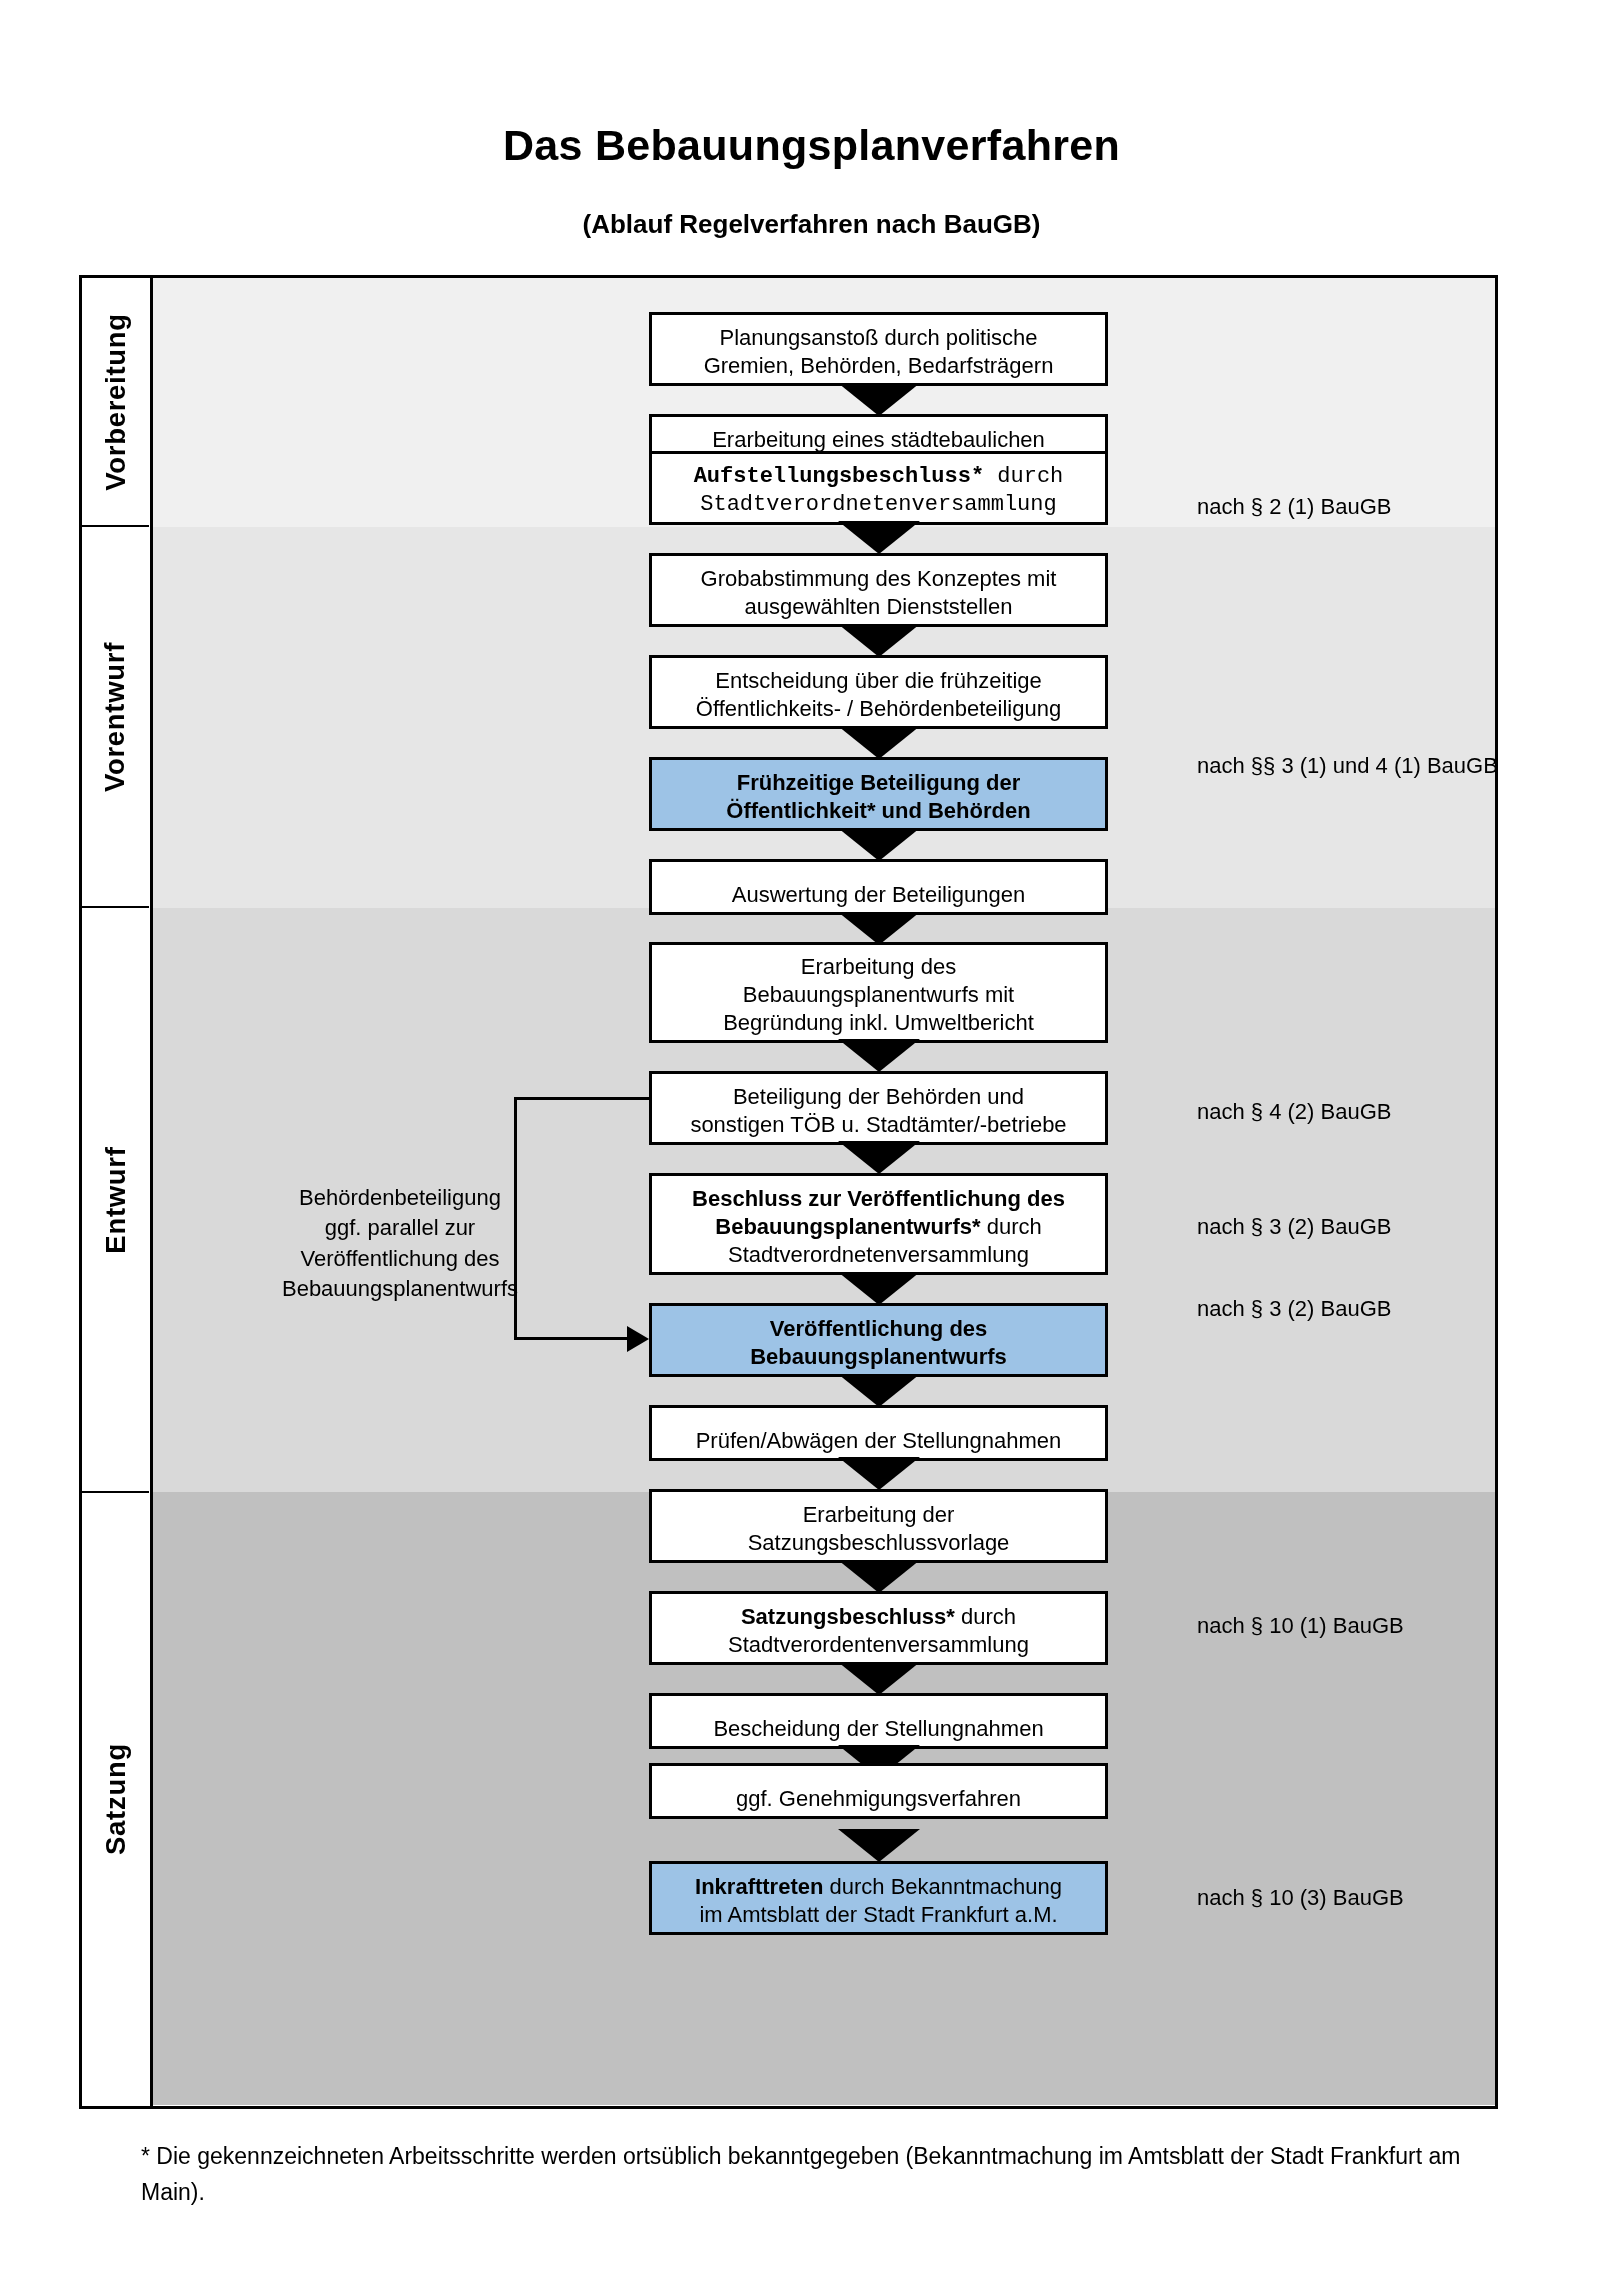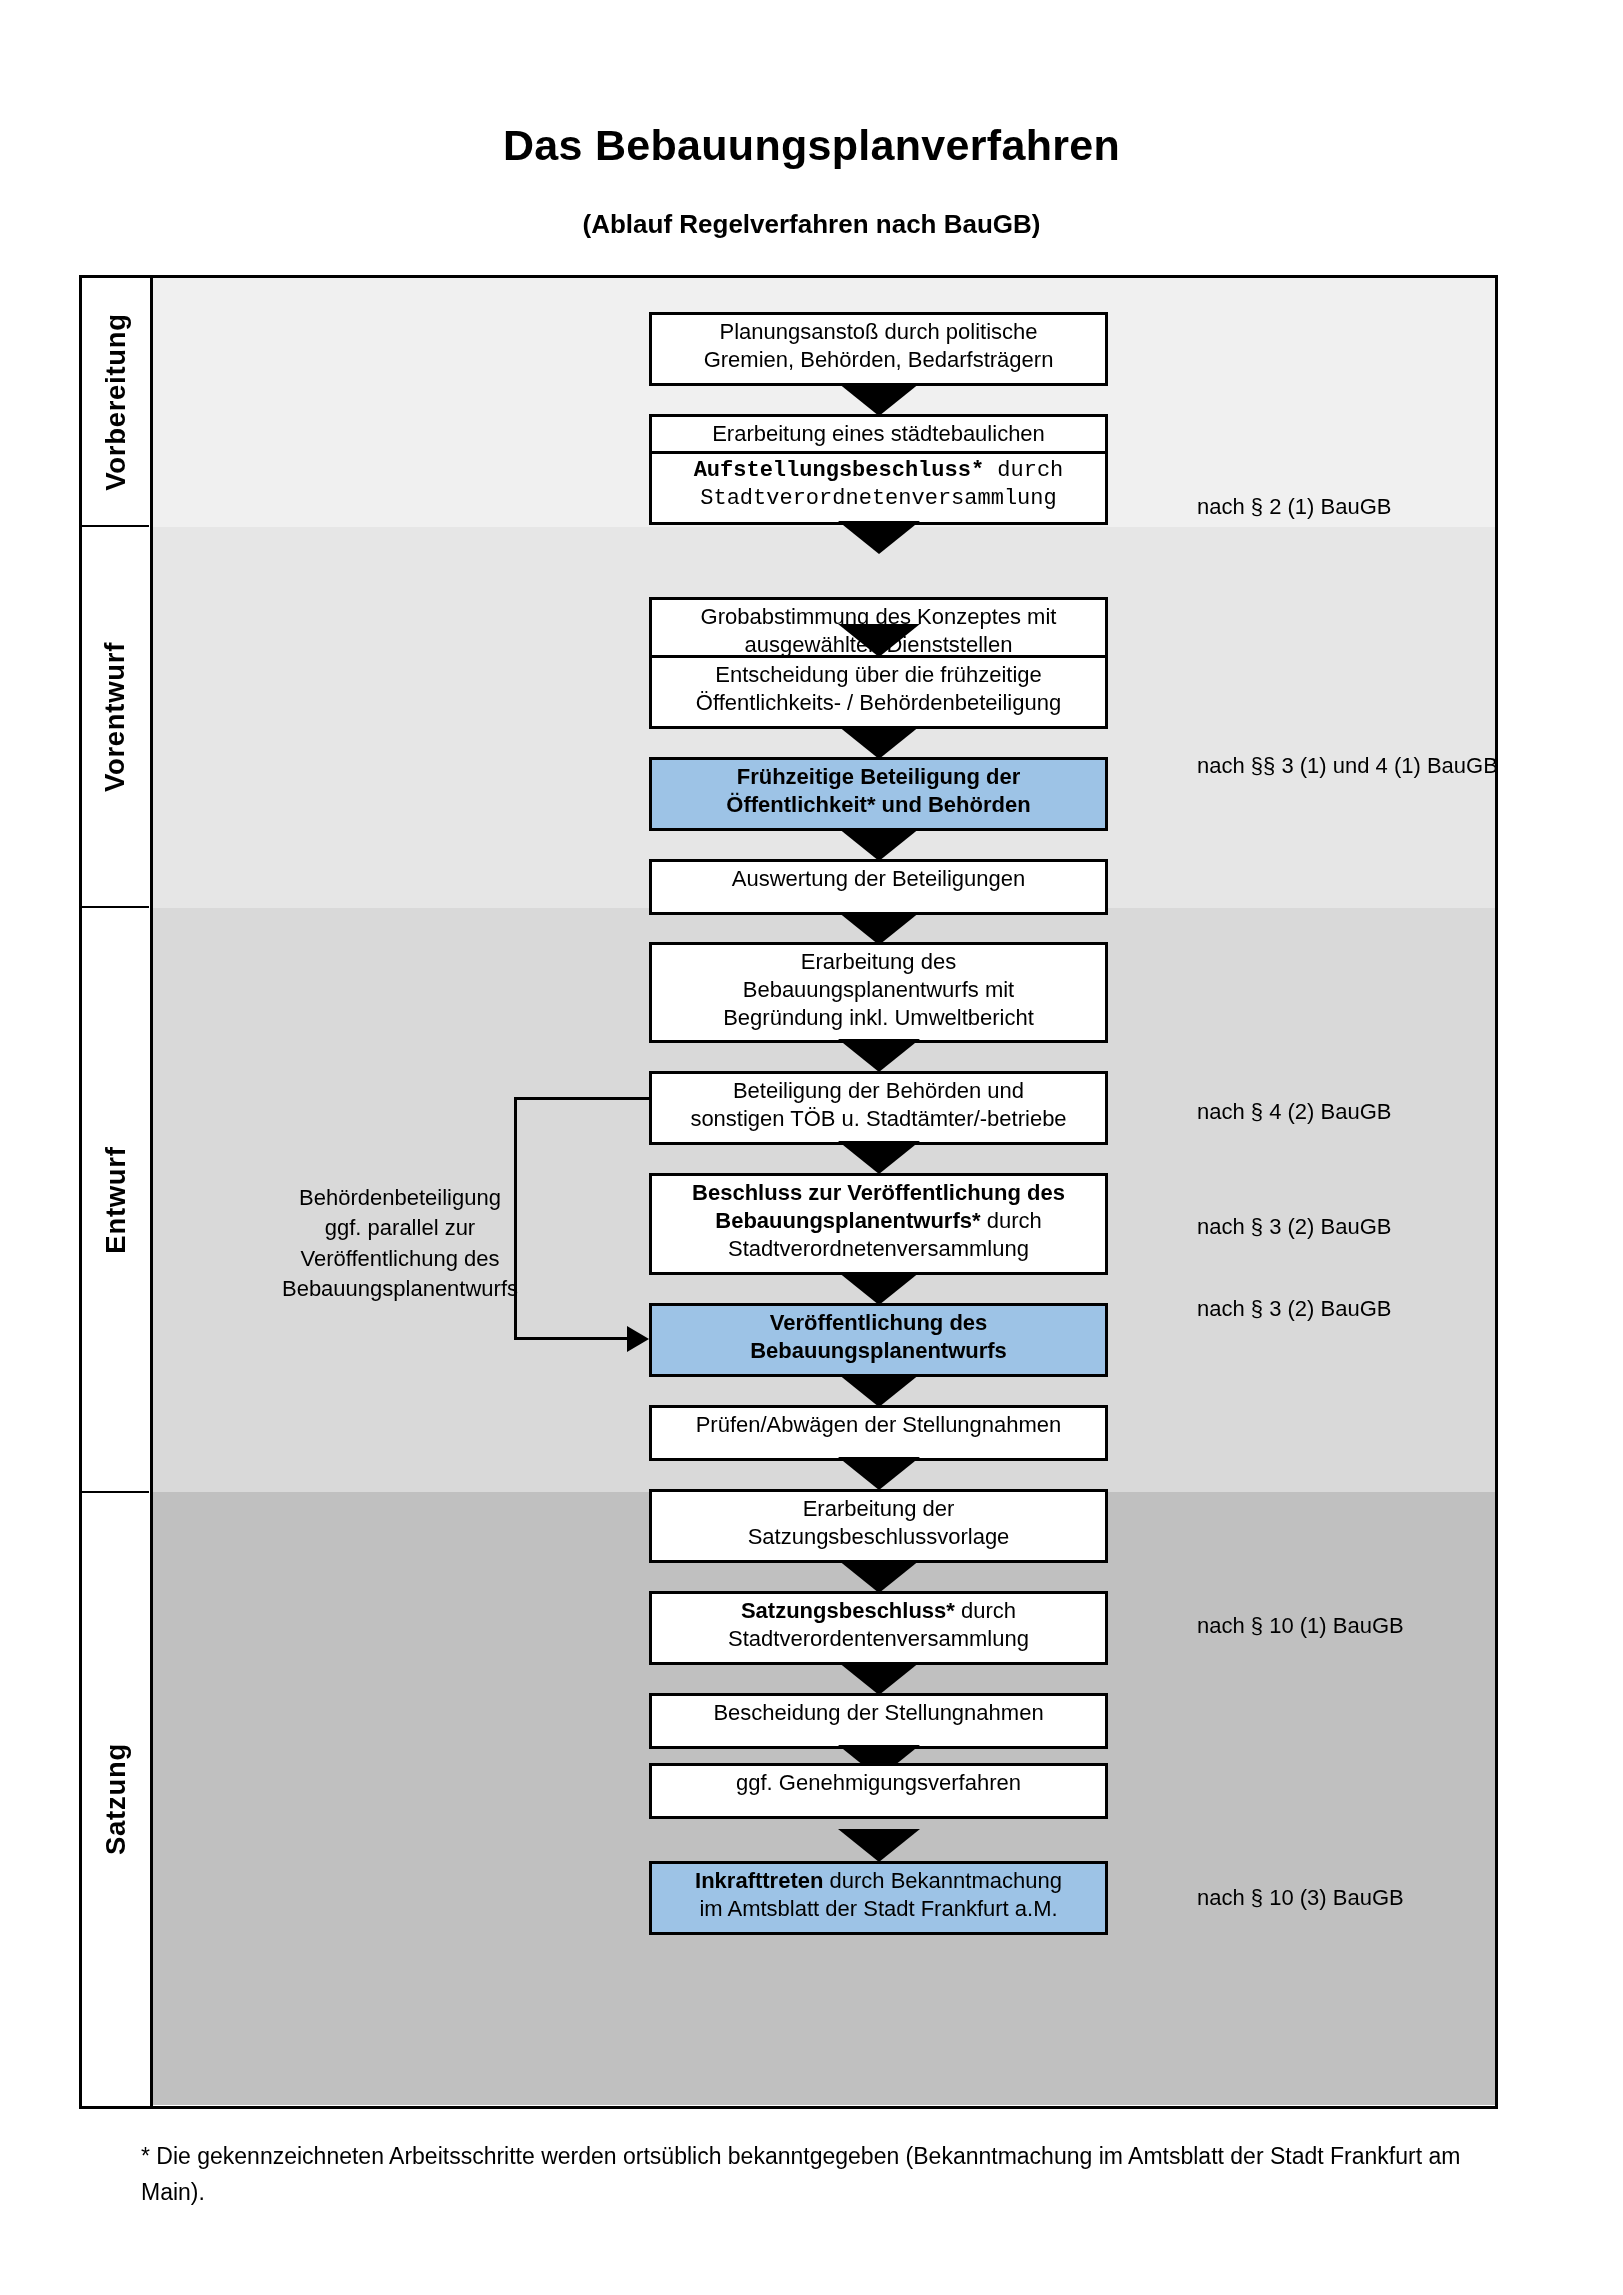--- a/index.html
+++ b/index.html
@@ -89,21 +89,21 @@
 
   
   .pbox {
     position: absolute;
     left: 567px;
     width: 459px;
     box-sizing: border-box;
     border: 3.9px solid #000000;
     background: #ffffff;
     display: flex;
-    align-items: flex-start;
+    align-items: flex-end;
     justify-content: center;
     text-align: center;
     font-size: 22px;
     line-height: 1.28;
     padding: 2.6px 6.5px;
   }
   .pbox.blue { background: #9DC3E6; }
   .pbox .b { font-weight: bold; }
 
   
@@ -206,21 +206,21 @@
   <div class="pbox" style="top:173px;height:74px;top:173px;font-family:Liberation Mono, monospace;">
     <div>
       <div><span class="b">Aufstellungsbeschluss*</span><span> durch</span></div>
       <div>Stadtverordnetenversammlung</div>
     </div>
   </div>
   <div class="arrow" style="left:756px;top:243px;"></div>
 
   <div class="legal" style="top:216px;">nach § 2 (1) BauGB</div>
 
-  <div class="pbox" style="top:275px;height:74px;margin-top:44px;">
+  <div class="pbox" style="top:275px;height:74px;">
     <div>
       <div>Grobabstimmung des Konzeptes mit</div>
       <div>ausgewählten Dienststellen</div>
     </div>
   </div>
   <div class="arrow" style="left:756px;top:346px;"></div>
 
   <div class="pbox" style="top:377px;height:74px;">
     <div>
       <div>Entscheidung über die frühzeitige</div>

